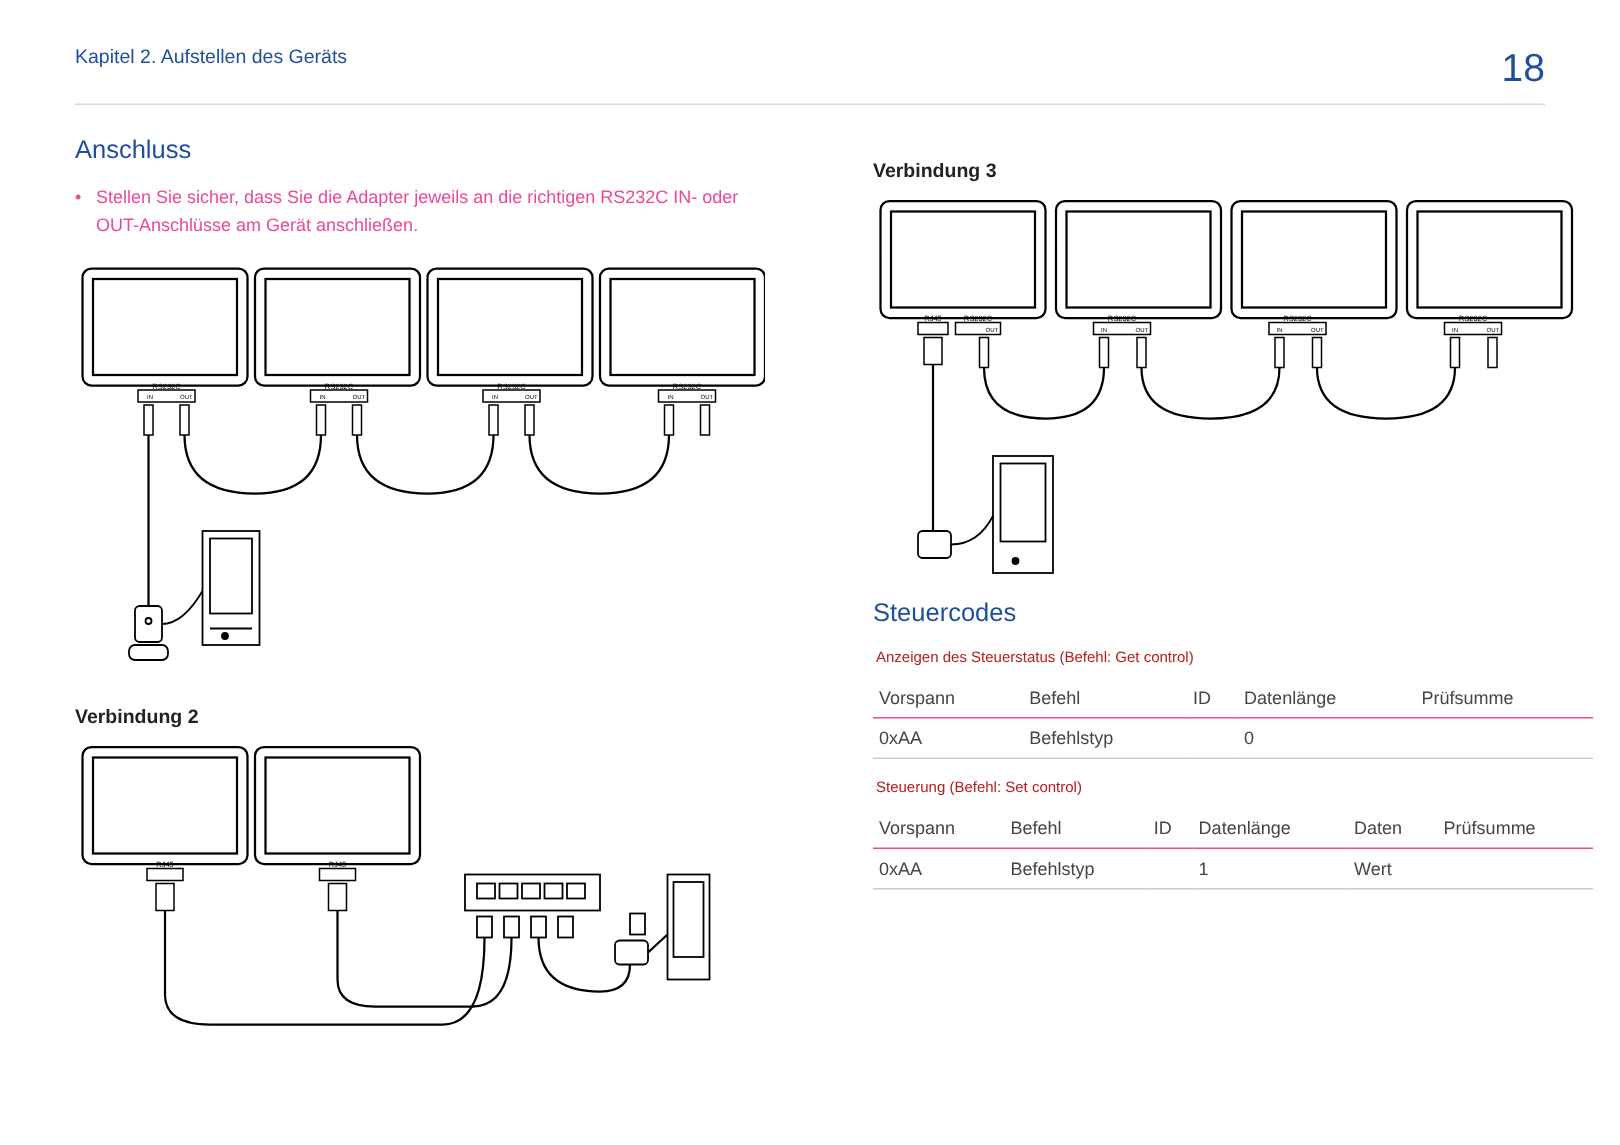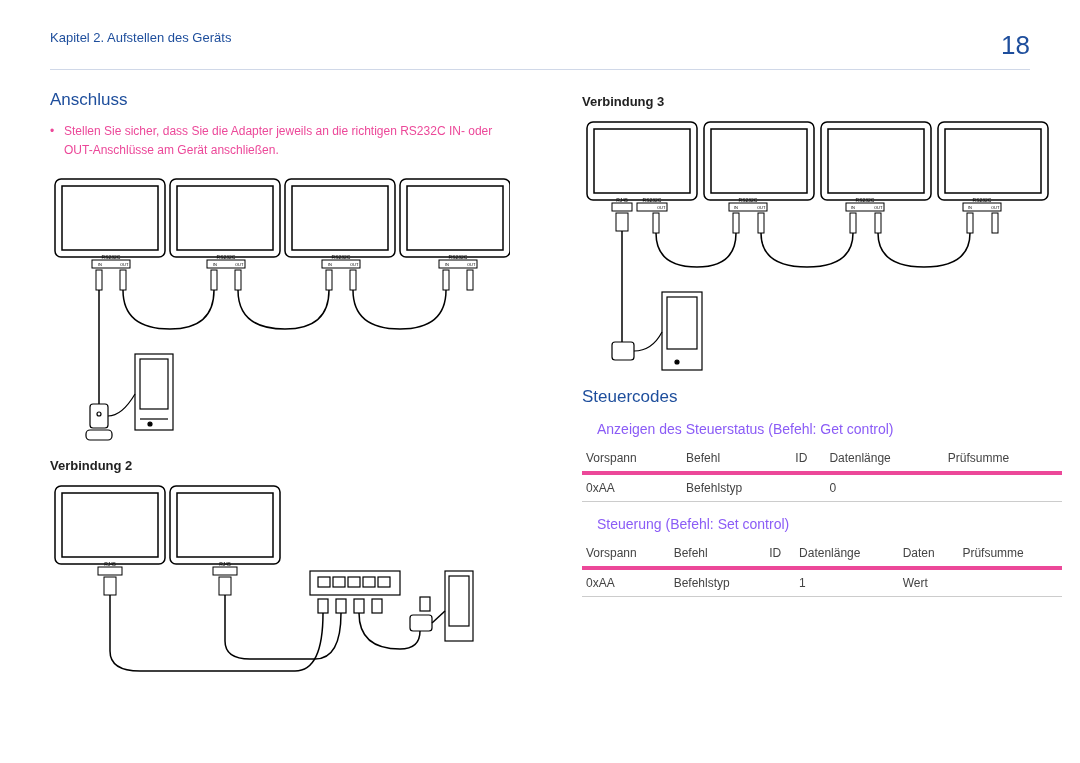--- a/index.html
+++ b/index.html
@@ -2,27 +2,27 @@
 <html><head>
 <meta charset="utf-8">
 <style>
 body{margin:0;font-family:Arial,sans-serif;font-size:12px;background:#fff;color:#333;width:1080px;height:763px;box-sizing:border-box;padding:30px 50px}
 .header{display:flex;justify-content:space-between;align-items:flex-start;border-bottom:1px solid #d0d8e8;padding-bottom:8px;margin-bottom:20px}
 .chapter{color:#1e4e9c;font-size:13px}
 .page-num{color:#1e4e9c;font-size:26px}
 .columns{display:flex;gap:72px}
 .col{flex:1}
 .h-blue{color:#1e4e9c;font-size:17px;margin:0 0 12px 0;font-weight:normal}
-.h-sub{color:#8b5cf6;font-size:14px;margin:14px 0 8px 15px;font-weight:normal}
-.h-black{color:#222;font-size:13px;margin:4px 0 8px 0;font-weight:bold}
+.h-sub{color:#b91c1c;font-size:10px;margin:14px 0 8px 2px;font-weight:normal}
+.h-black{color:#222;font-size:13px;margin:16px 0 8px 0;font-weight:bold}
 .bullet{margin:0 0 14px 0;padding-left:14px;position:relative;line-height:1.6;color:#ec4899}
 .bullet:before{content:"•";position:absolute;left:0}
 table{width:100%;border-collapse:collapse;font-size:12px;margin-bottom:6px}
 th,td{text-align:left;padding:6px 4px;border-bottom:1px solid #ccc;font-weight:normal;color:#444}
-th{border-bottom:4px solid #ec4899}
+th{border-bottom:1px solid #ec4899}
 svg{display:block}
 </style>
 </head>
 <body>
 
 <div class="header">
   <span class="chapter">Kapitel 2. Aufstellen des Geräts</span>
   <span class="page-num">18</span>
 </div>
 

